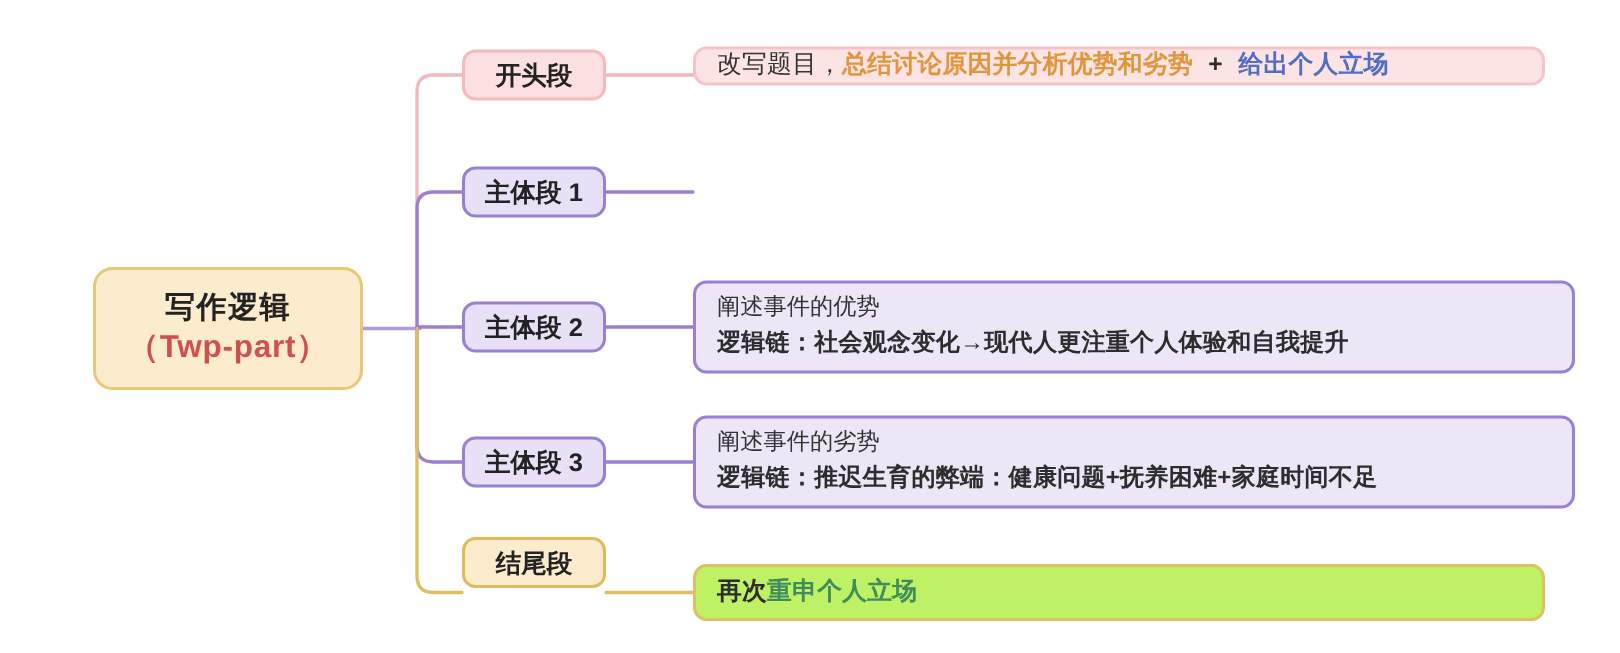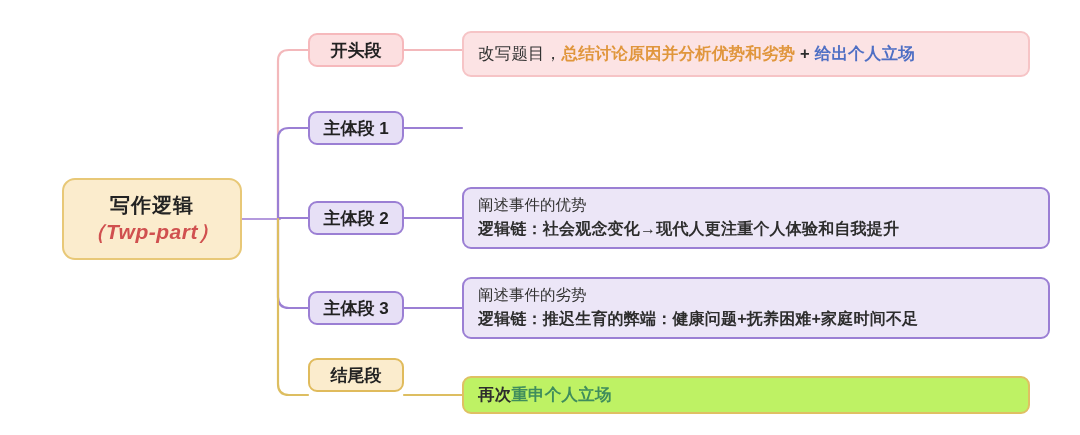--- a/index.html
+++ b/index.html
@@ -61,21 +61,20 @@
     letter-spacing: 1px;
     color: #232323;
     line-height: 1.25;
   }
   #root-node .root-line2 {
     font-size: 21px;
     font-weight: bold;
     letter-spacing: 0.5px;
     color: #d0504f;
     line-height: 1.3;
-    font-style: italic;
   }
 
   
   .label-node {
     left: 308px;
     width: 96px;
     height: 34px;
     align-items: center;
     font-size: 17px;
     font-weight: bold;
@@ -89,22 +88,23 @@
 
   
   .content-node {
     left: 462px;
     padding: 6px 14px 7px 14px;
   }
   .content-pink {
     background: #fce3e4;
     border-color: #f6c4c6;
     width: 568px;
-    height: 46px;
+    height: 26px;
     justify-content: center;
+    font-family: Liberation Mono, monospace;
   }
   .content-purple {
     background: #ece6f7;
     border-color: #9b7fd4;
     width: 588px;
     height: 62px;
   }
   .content-gold {
     background: #bef264;
     border-color: #dfc063;

